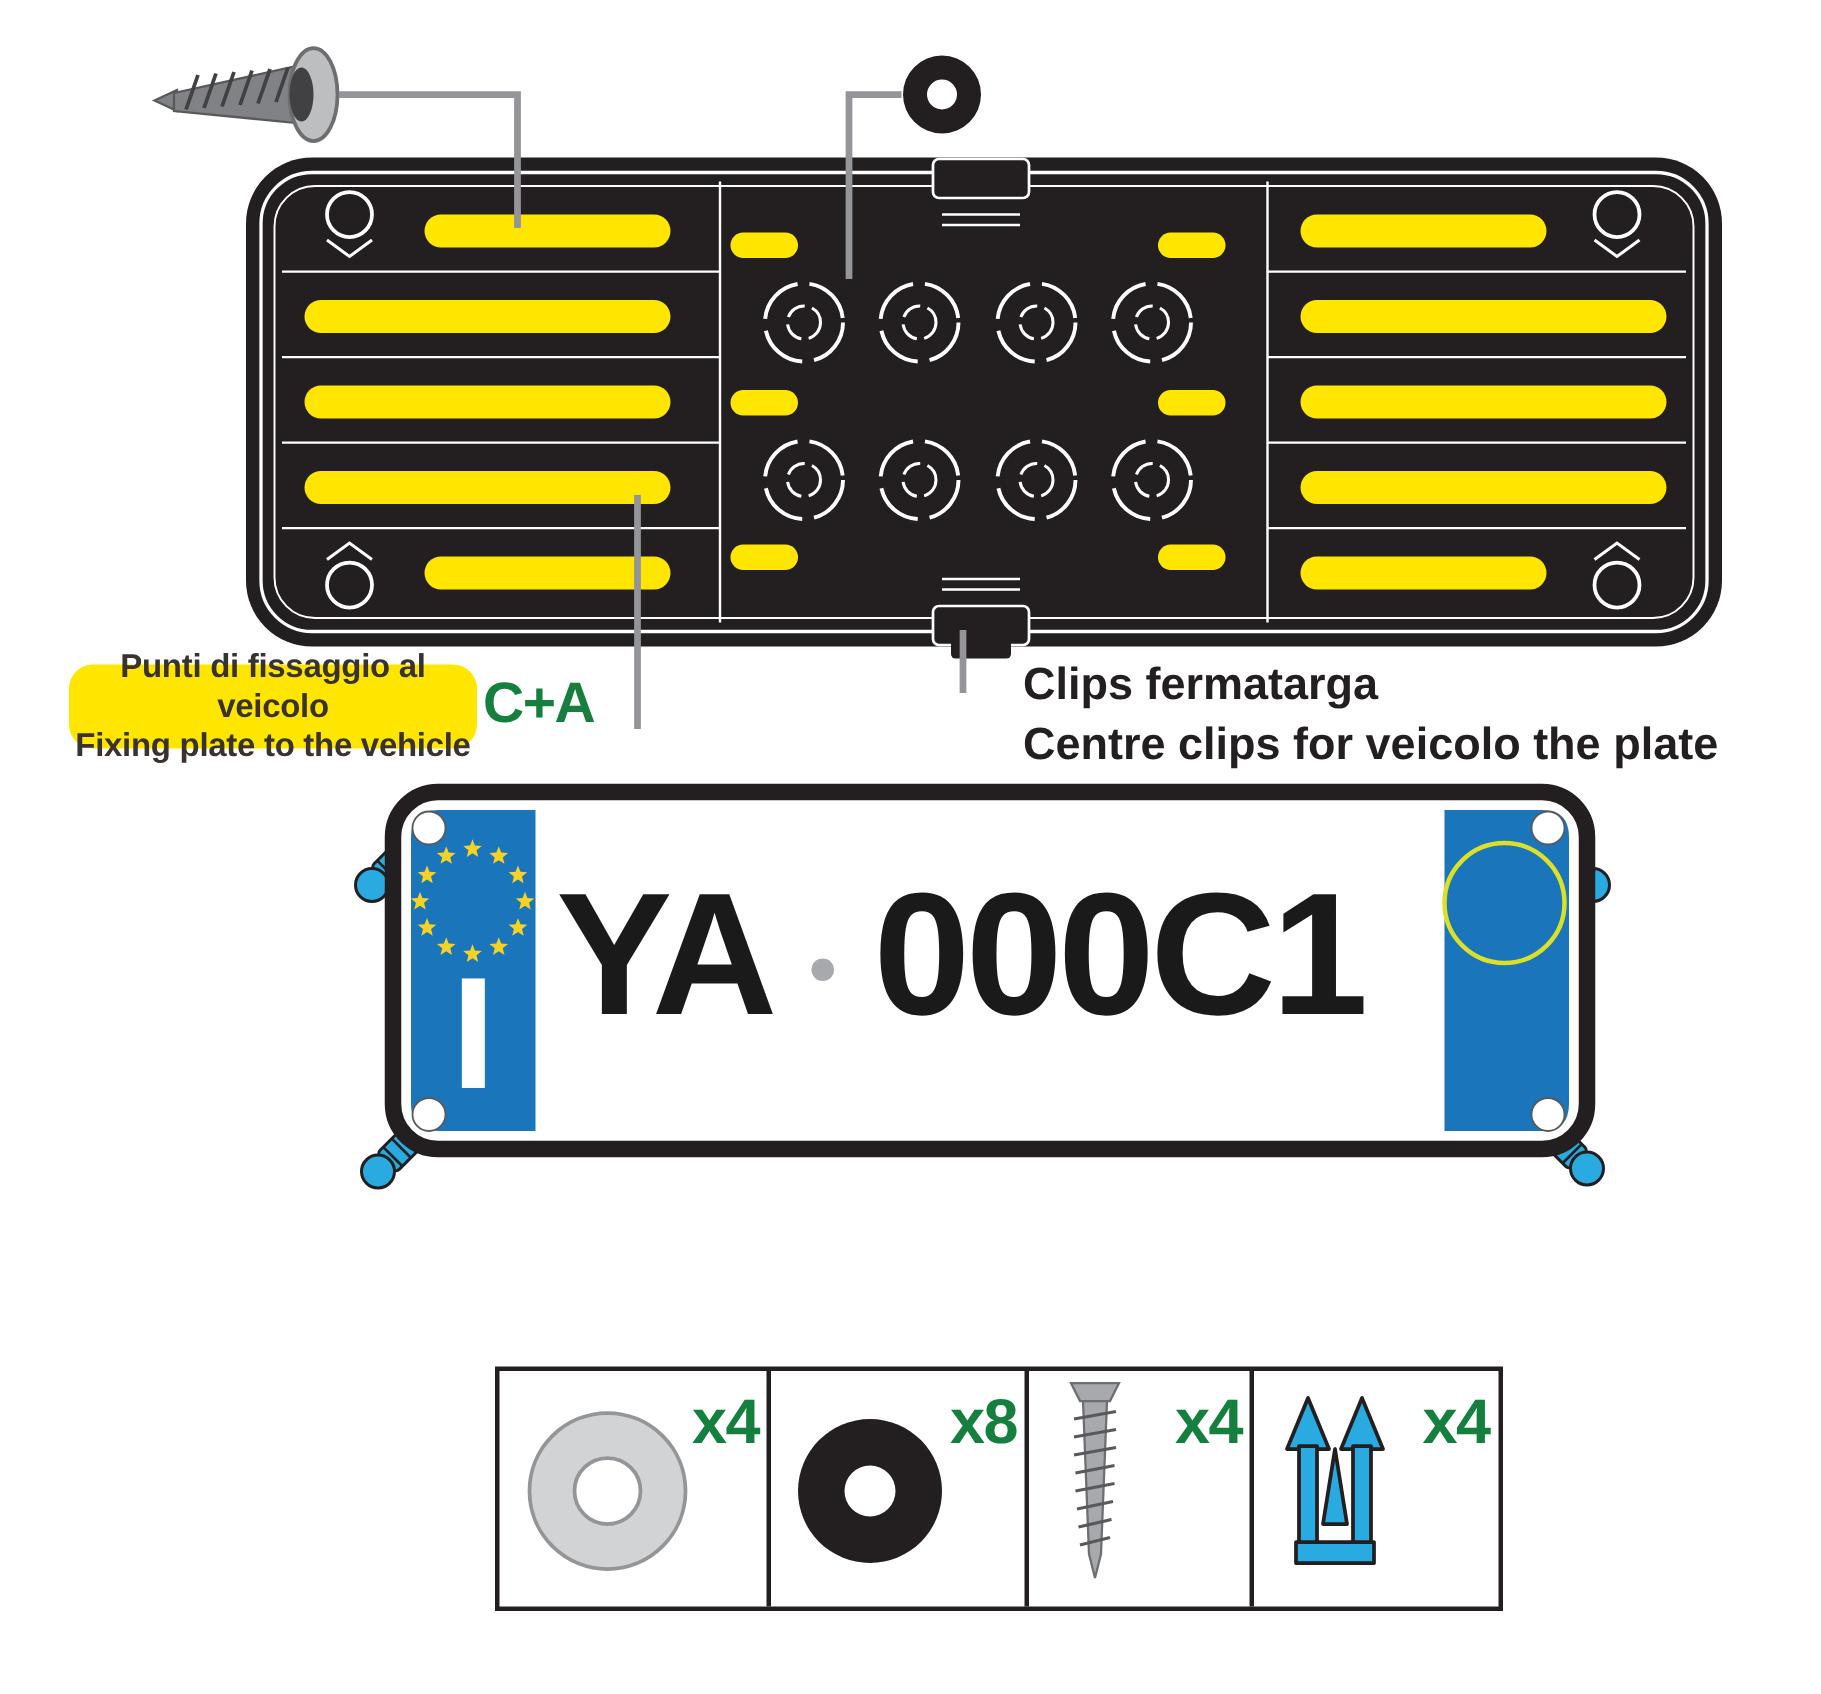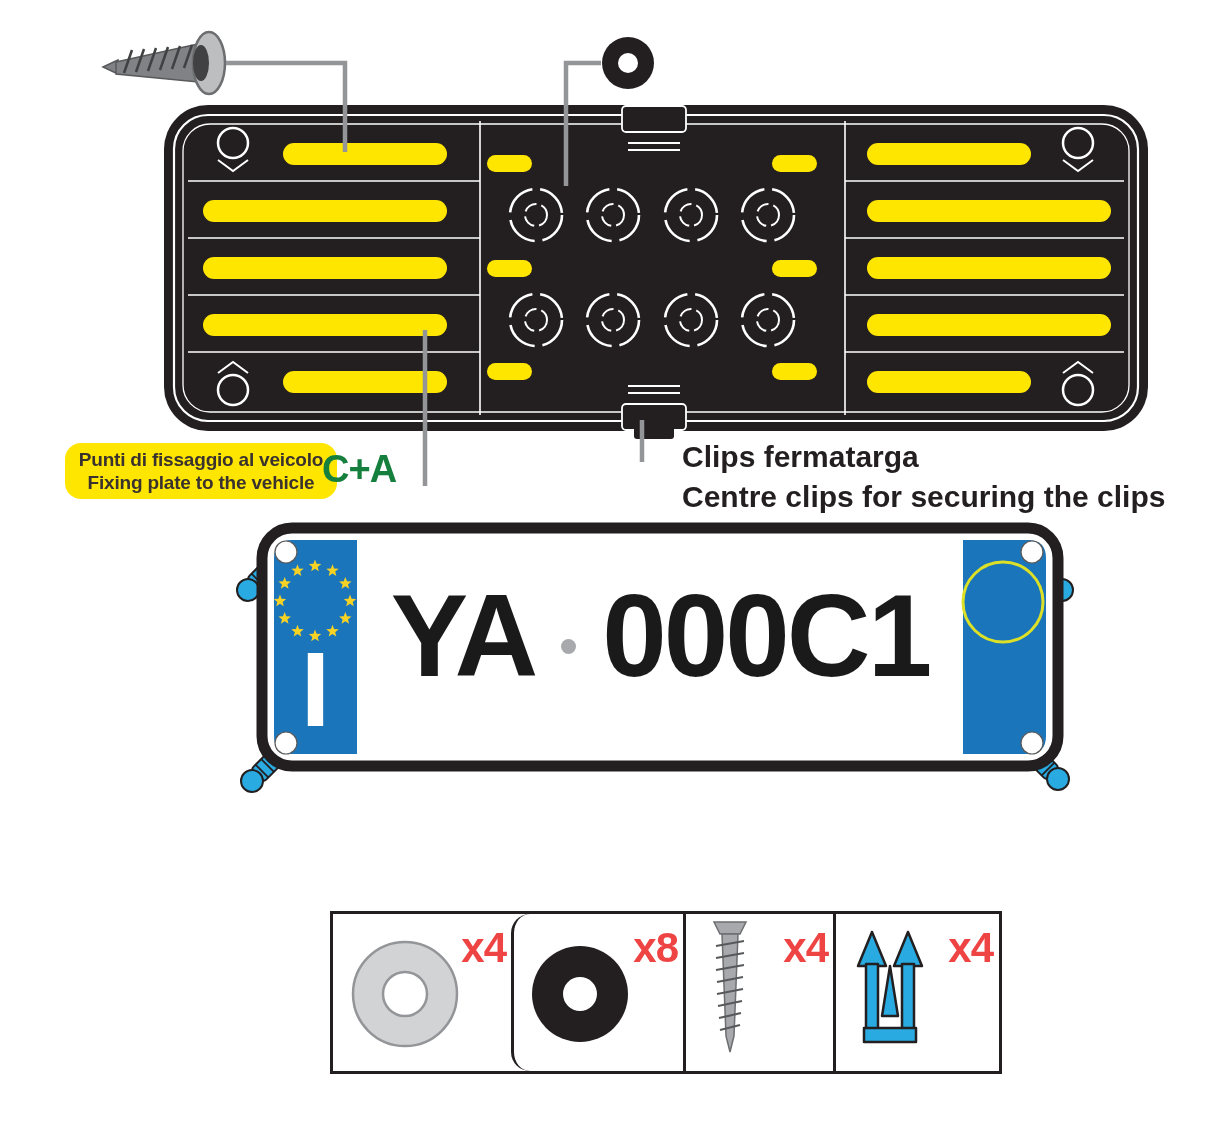--- a/index.html
+++ b/index.html
@@ -4,41 +4,41 @@
 <style>
   html,body{margin:0;padding:0;background:#ffffff;}
   .canvas{position:relative;width:1214px;height:1129px;background:#fff;
           font-family:"Liberation Sans",sans-serif;overflow:hidden;}
   .abs{position:absolute;}
   svg{display:block;}
 
   .callout-box{left:46px;top:443px;width:272px;height:56px;background:#FFE600;
     border-radius:16px;display:flex;flex-direction:column;justify-content:center;
     align-items:center;text-align:center;color:#39322F;font-weight:bold;
-    font-size:19px;line-height:1.22;letter-spacing:-0.2px;margin-left:19px;}
+    font-size:22px;line-height:1.22;letter-spacing:-0.2px;}
   .code-label{left:322px;top:448px;font-size:38px;font-weight:bold;color:#15803d;
     letter-spacing:-1px;}
   .clips-text{left:682px;top:437px;color:#231F20;font-weight:bold;font-size:30px;
     line-height:1.32;white-space:nowrap;}
 
-  .plate-text{left:357px;top:550px;width:606px;height:172px;display:flex;
+  .plate-text{left:337px;top:550px;width:606px;height:172px;display:flex;
     align-items:center;justify-content:center;font-weight:bold;color:#1A1A1A;
     font-size:116px;line-height:1;letter-spacing:-3px;white-space:nowrap;}
   .plate-dot{width:15px;height:15px;border-radius:50%;background:#A7A9AC;
     margin:20px 26px 0 26px;flex:0 0 auto;}
   .country-letter{left:274px;top:636px;width:83px;text-align:center;color:#fff;
     font-weight:bold;font-size:106px;line-height:1;}
 
   .parts-table{left:330px;top:911px;width:672px;height:163px;
     border:3.5px solid #231F20;display:flex;box-sizing:border-box;background:#fff;}
   .part-cell{position:relative;height:100%;box-sizing:border-box;}
   .part-cell + .part-cell{border-left:3.5px solid #231F20;}
-  .c1{width:178px;} .c2{width:172px;border-radius:19px;} .c3{width:150px;} .c4{width:165px;}
+  .c1{width:178px;} .c2{width:172px;} .c3{width:150px;} .c4{width:165px;}
   .qty{position:absolute;top:10px;right:5px;font-size:42px;font-weight:bold;
-    color:#ef4444;letter-spacing:-1px;}
+    color:#15803d;letter-spacing:-1px;}
 </style>
 </head>
 <body>
 
 <div class="canvas">
 
   <svg class="abs" style="left:0;top:0" width="1214" height="1129" viewBox="0 0 1214 1129">
 
     <g transform="translate(162,103)">
       <rect x="2" y="2" width="984" height="326" rx="44" fill="#231F20"></rect>
@@ -191,21 +191,21 @@
   </svg>
 
   <div class="abs callout-box">
     <span>Punti di fissaggio al veicolo</span>
     <span>Fixing plate to the vehicle</span>
   </div>
   <div class="abs code-label">C+A</div>
 
   <div class="abs clips-text">
     <div>Clips fermatarga</div>
-    <div>Centre clips for securing the clips</div>
+    <div>Centre clips for veicolo the plate</div>
   </div>
 
   <div class="abs plate-text">
     <span>YA</span>
     <span class="plate-dot"></span>
     <span>000C1</span>
   </div>
   <div class="abs country-letter">I</div>
 
   <div class="abs parts-table">

